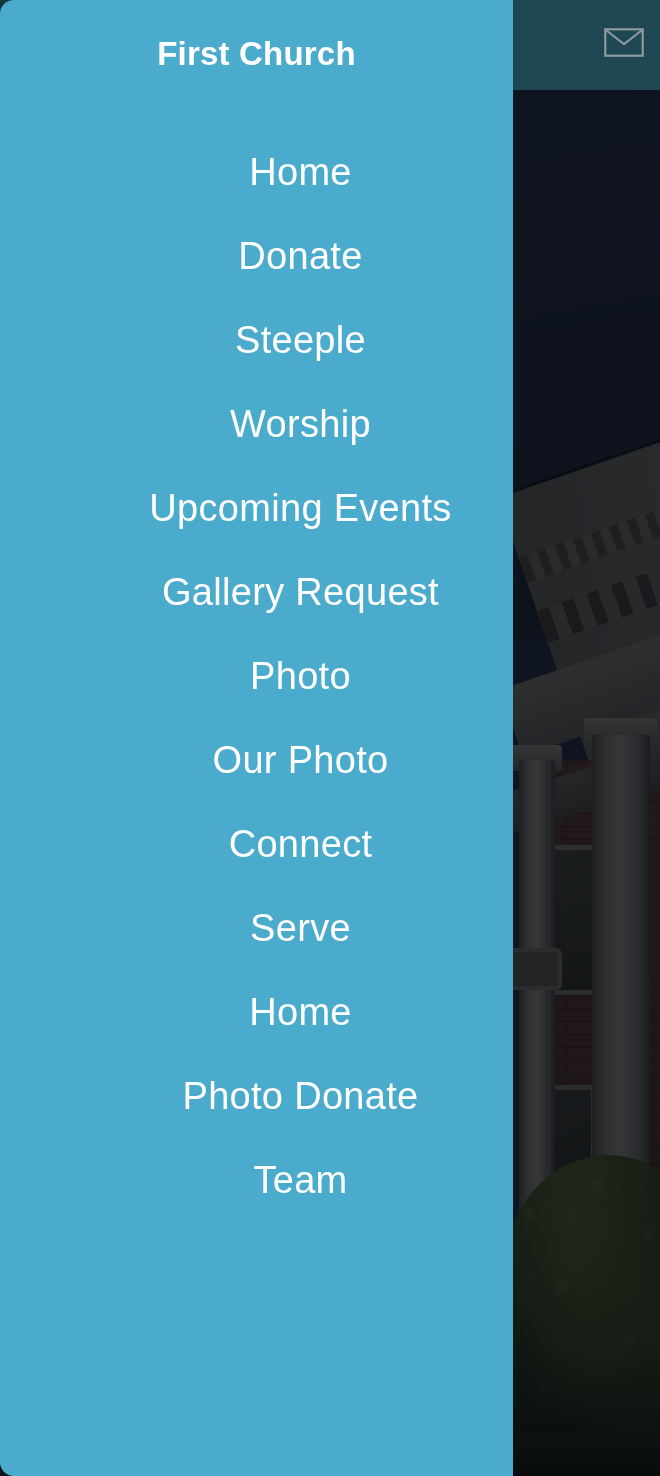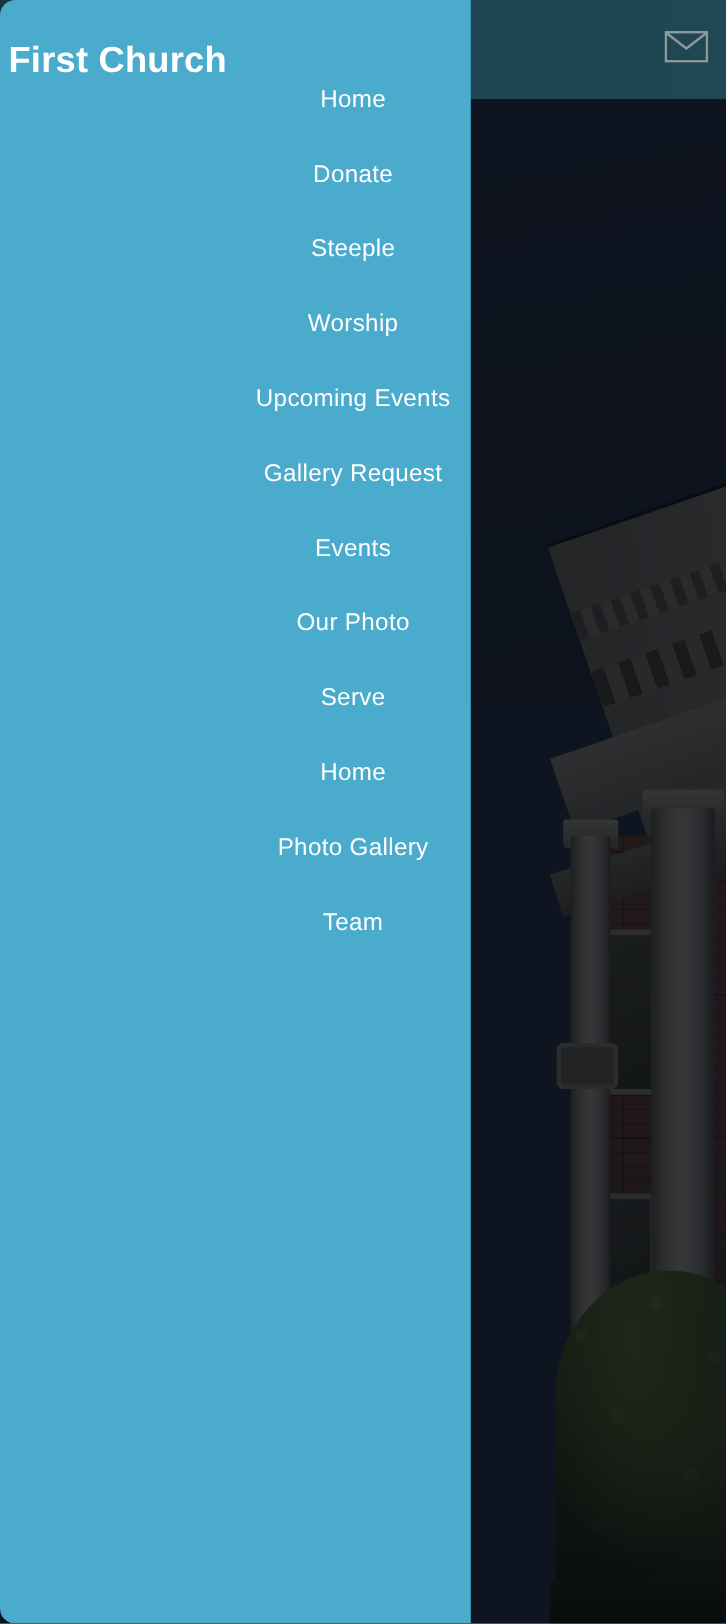--- a/index.html
+++ b/index.html
@@ -163,26 +163,26 @@
 
   
   .scrim {
     position:absolute; inset:0;
     background:rgba(6,10,16,.55);
   }
 
   
   .menu-panel {
     position:absolute; left:0; top:0;
-    width:428px; height:1476px;
+    width:513px; height:1476px;
     background:#4aabcd;
     border-radius:14px 0 0 14px;
     overflow:hidden;
     display:flex;
-    flex-direction:row;
+    flex-direction:column;
     align-items:flex-start;
   }
   .menu-title {
     width:100%;
     text-align:center;
     color:#ffffff;
     font-size:33px;
     font-weight:bold;
     letter-spacing:.2px;
     margin-top:34px;
@@ -191,26 +191,27 @@
   }
   .menu-list {
     width:100%;
     list-style:none;
     margin-top:56px;
   }
   .menu-item {
     width:100%;
     text-align:center;
     color:#ffffff;
-    font-size:22px;
+    font-size:38px;
     font-weight:300;
     line-height:1;
     padding:23px 0;
     letter-spacing:.3px;
     cursor:pointer;
+    margin-left:44px;
   }
 </style>
 </head>
 <body>
 
 <div id="app">
 
   <div class="photo">
     <div class="sky"></div>
 
@@ -252,22 +253,23 @@
   <nav class="menu-panel">
     <div class="menu-title">First Church</div>
 
     <ul class="menu-list">
       <li class="menu-item">Home</li>
       <li class="menu-item">Donate</li>
       <li class="menu-item">Steeple</li>
       <li class="menu-item">Worship</li>
       <li class="menu-item">Upcoming Events</li>
       <li class="menu-item">Gallery Request</li>
-      <li class="menu-item">Events</li>
+      <li class="menu-item">Photo</li>
       <li class="menu-item">Our Photo</li>
+      <li class="menu-item">Connect</li>
       <li class="menu-item">Serve</li>
       <li class="menu-item">Home</li>
-      <li class="menu-item">Photo Gallery</li>
+      <li class="menu-item">Photo Donate</li>
       <li class="menu-item">Team</li>
     </ul>
   </nav>
 
 </div>
 
 </body></html>

